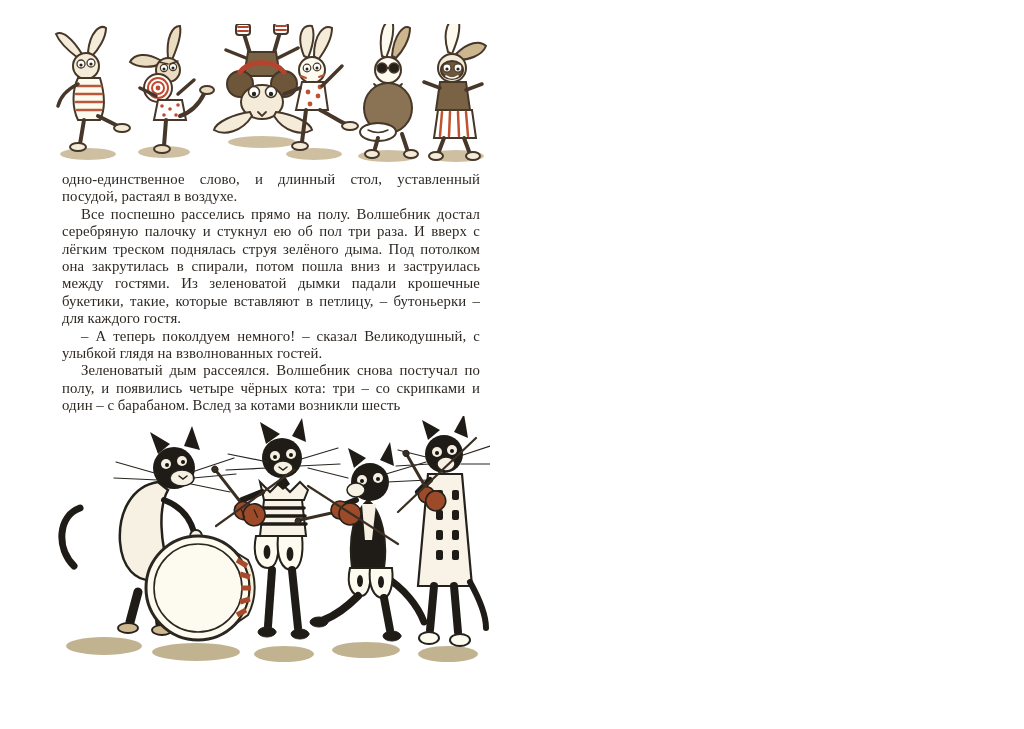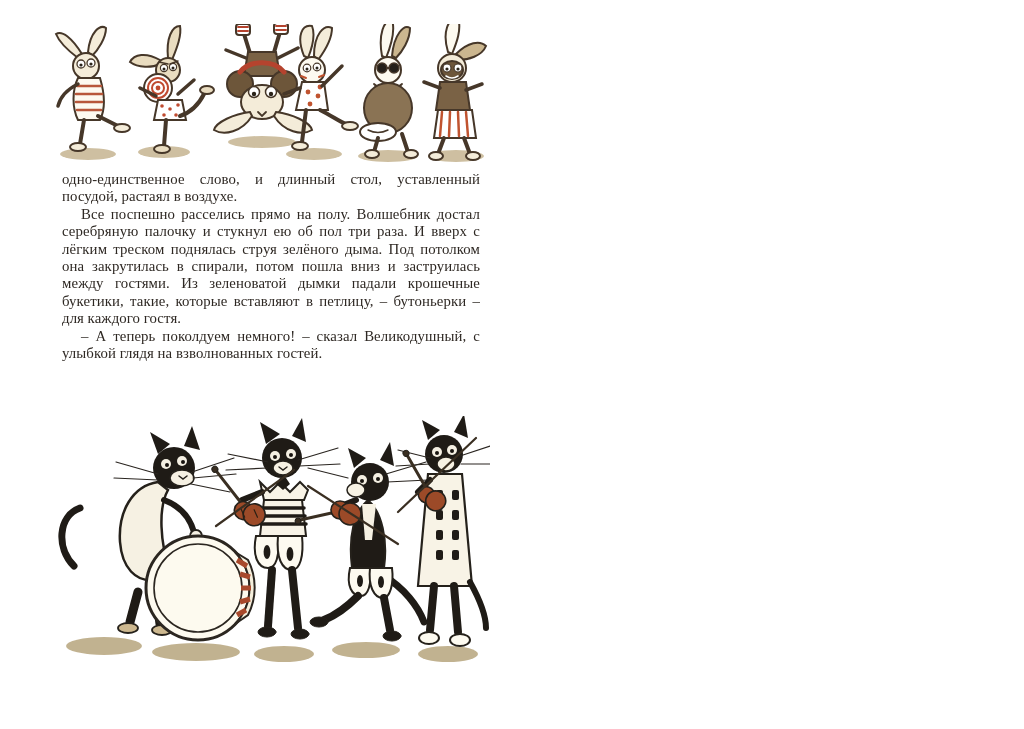--- a/index.html
+++ b/index.html
@@ -209,20 +209,21 @@
         <path d="M388,64 L372,58" fill="none" stroke-width="3.5"></path>
           <path d="M414,66 L430,60" fill="none" stroke-width="3.5"></path>
       </g>
     </svg>
 
     <div class="textblock" id="left-text">
 
     <p class="continued">одно-единственное слово, и длинный стол, уставленный посудой, растаял в воздухе.</p>
         <p>Все поспешно расселись прямо на полу. Волшебник достал серебряную палочку и стукнул ею об пол три раза. И вверх с лёгким треском поднялась струя зелёного дыма. Под потолком она закрутилась в спирали, потом пошла вниз и заструилась между гостями. Из зеленоватой дымки падали крошечные букетики, такие, которые вставляют в петлицу, – бутоньерки – для каждого гостя.</p>
         <p>– А теперь поколдуем немного! – сказал Великодушный, с улыбкой глядя на взволнованных гостей.</p>
+        <p>Зеленоватый дым рассеялся. Волшебник снова постучал по полу, и появились четыре чёрных кота: три – со скрипками и один – с барабаном. Вслед за котами возникли шесть</p>
       </div>
 
     <svg class="illus" id="cats-illus" viewBox="0 0 444 250">
       <g fill="#b7a57d" opacity="0.85">
         <ellipse cx="58" cy="230" rx="38" ry="9"></ellipse>
           <ellipse cx="150" cy="236" rx="44" ry="9"></ellipse>
         <ellipse cx="238" cy="238" rx="30" ry="8"></ellipse>
           <ellipse cx="320" cy="234" rx="34" ry="8"></ellipse>
         <ellipse cx="402" cy="238" rx="30" ry="8"></ellipse>
       </g>

